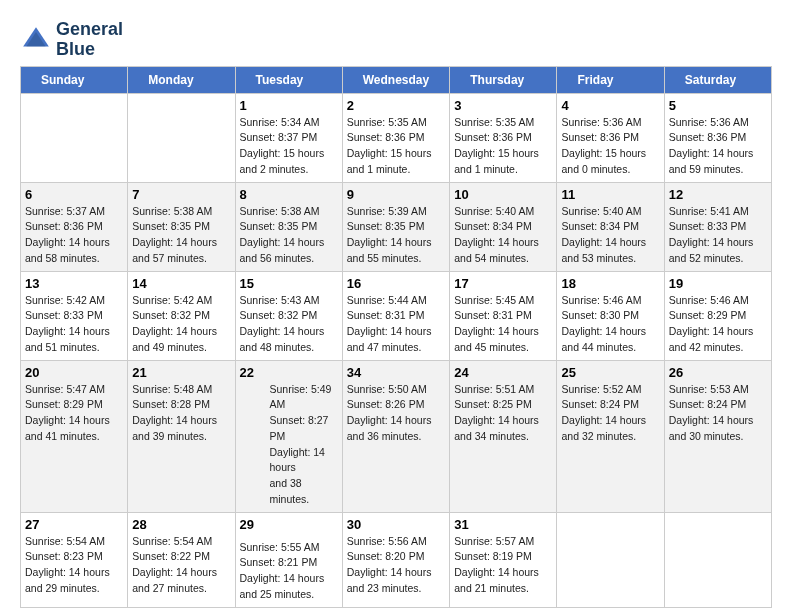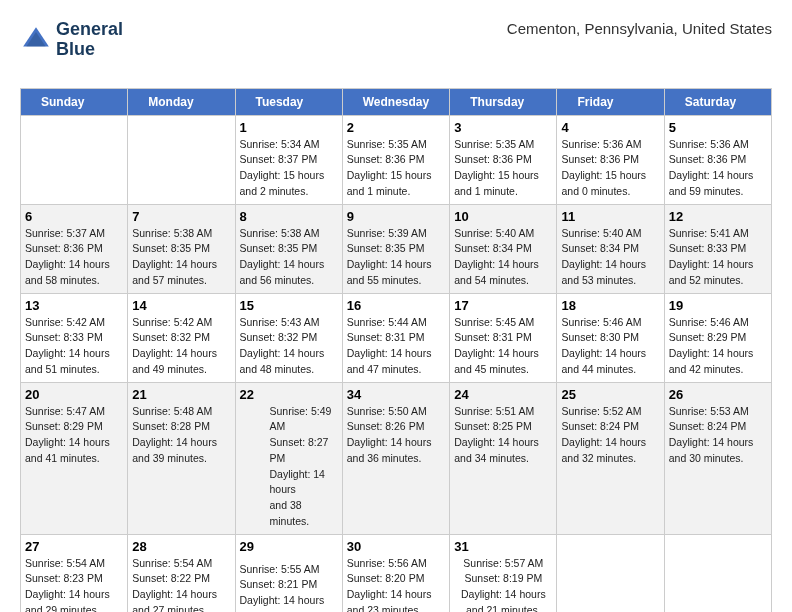--- a/index.html
+++ b/index.html
@@ -7,21 +7,21 @@
       font-family: Arial, sans-serif;
       background: #fff;
       width: 792px;
       min-height: 612px;
       padding: 20px;
     }
     .header {
       display: flex;
       justify-content: space-between;
       align-items: flex-start;
-      margin-bottom: 28px;
+      margin-bottom: 6px;
     }
     .logo {
       display: flex;
       align-items: center;
       gap: 4px;
     }
     .logo-text {
       font-size: 18px;
       font-weight: bold;
       color: #1a3a5c;
@@ -93,21 +93,20 @@
     <svg class="logo-icon" viewBox="0 0 40 40" xmlns="http://www.w3.org/2000/svg">
       <polygon points="20,4 36,28 4,28" fill="#4472c4"></polygon>
       <polygon points="20,10 32,28 8,28" fill="#1a3a5c" opacity="0.3"></polygon>
     </svg>
     <div class="logo-text">
       <div>General</div>
       <div>Blue</div>
     </div>
   </div>
   <div class="title-block">
-    <div class="location-title">Cementon, Pennsylvania, United States</div>
   </div>
 </div>
 
 <table>
   <thead>
     <tr>
     <th>Sunday</th>
         <th>Monday</th>
         <th>Tuesday</th>
         <th>Wednesday</th>
@@ -333,21 +332,21 @@
         </td>
         <td>
           <span class="day-number">30</span>
           <div class="day-info" style="white-space: pre-line;">Sunrise: 5:56 AM
 Sunset: 8:20 PM
 Daylight: 14 hours
 and 23 minutes.</div>
         </td>
         <td>
           <span class="day-number">31</span>
-          <div class="day-info" style="white-space: pre-line; text-align: center;">Sunrise: 5:57 AM
+          <div class="day-info" style="white-space: pre-line;">Sunrise: 5:57 AM
 Sunset: 8:19 PM
 Daylight: 14 hours
 and 21 minutes.</div>
         </td>
         <td class="empty"></td>
         <td class="empty"></td>
       </tr>
     </tbody>
 </table>
 

